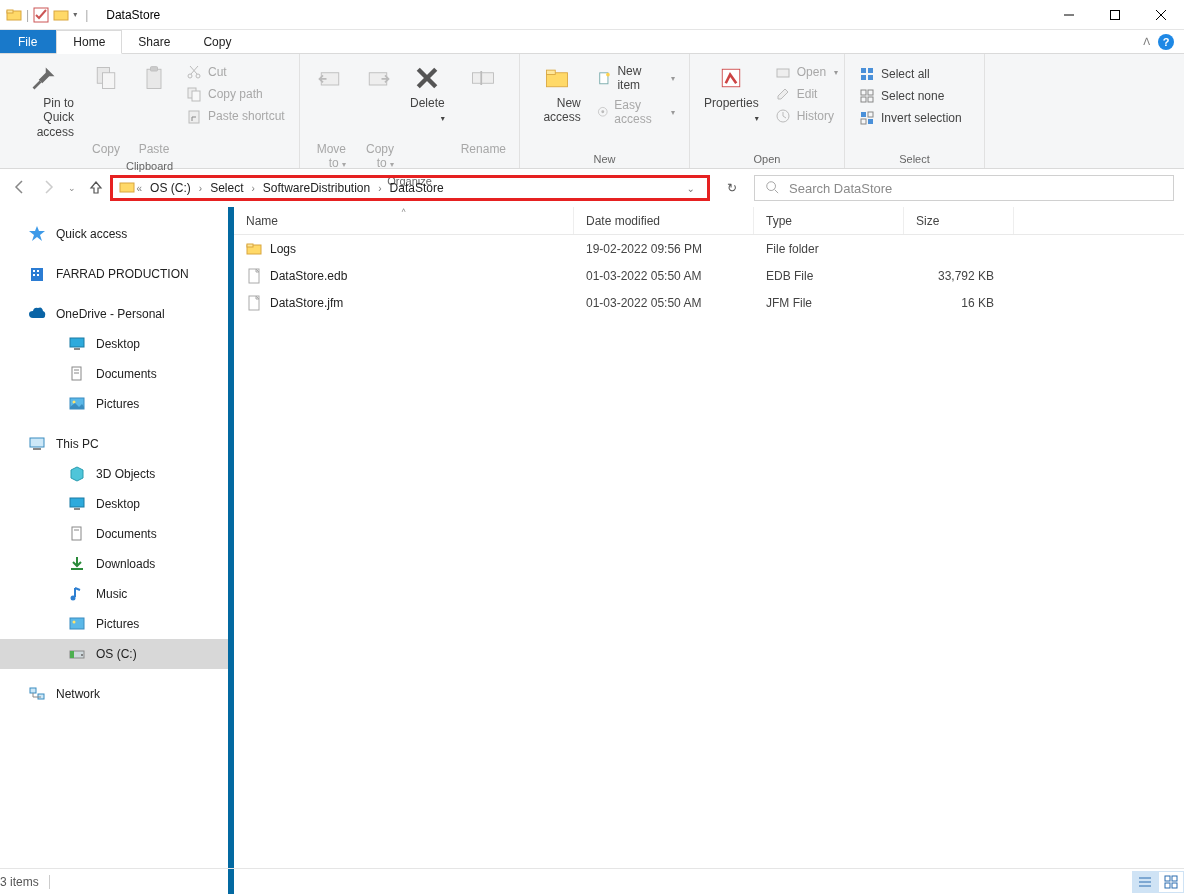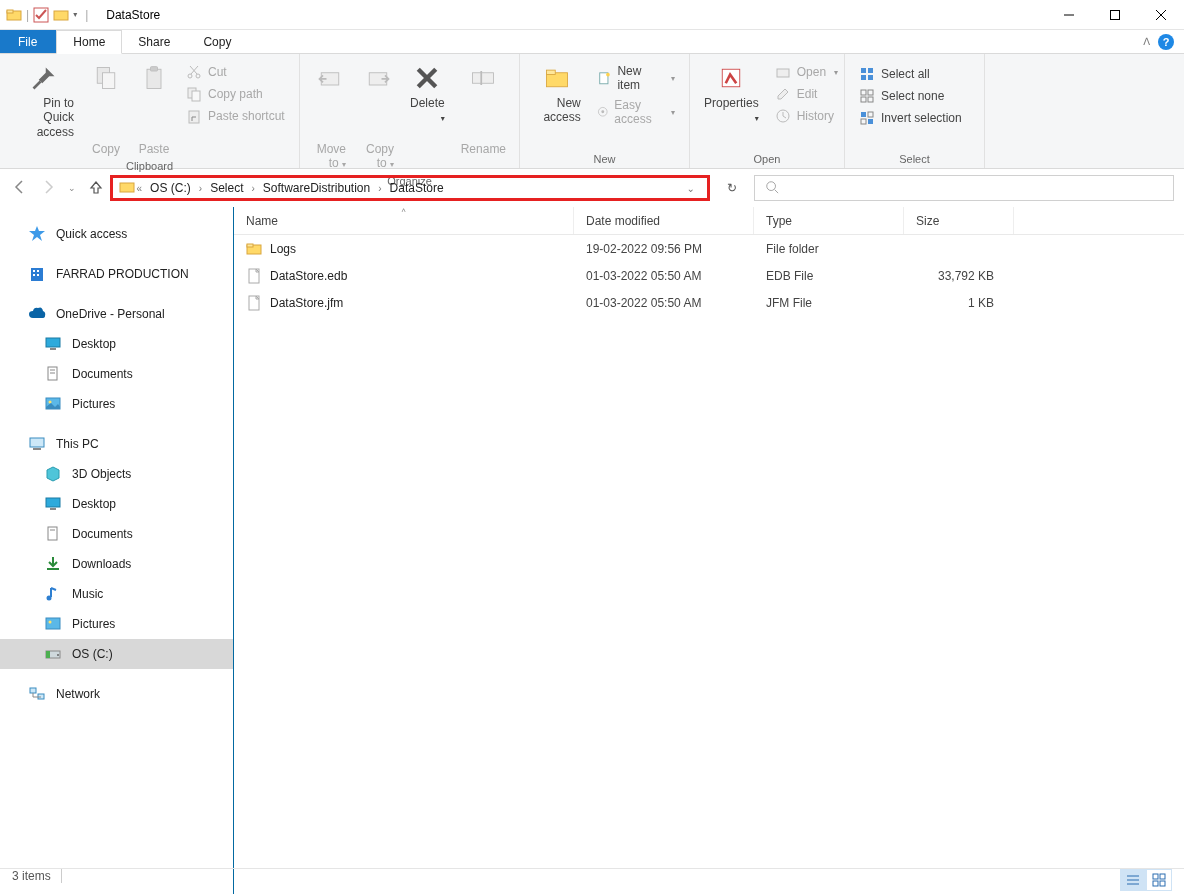--- a/index.html
+++ b/index.html
@@ -48,23 +48,23 @@
 .address .crumb { padding: 0 6px; color: #222; white-space: nowrap; }
 .address .sep { color: #7a7a7a; font-size: 10px; }
 .address .dd { margin-left: auto; color: #7a7a7a; font-size: 10px; padding: 0 6px; }
 .refresh { width: 24px; text-align: center; color: #555; }
 .search { width: 420px; height: 26px; border: 1px solid #d0d0d0; display: flex; align-items: center; padding: 0 10px; gap: 10px; color: #777; }
 .search input { border: none; outline: none; flex: 1; font-size: 13px; color: #333; }
 .search input::placeholder { color: #8a8a8a; }
 
 
 .main { display: flex; height: 688px; }
-.sidebar { width: 234px; border-right: 1px solid #0369a1; padding-top: 12px; overflow: hidden; }
+.sidebar { width: 234px; border-right: 6px solid #0369a1; padding-top: 12px; overflow: hidden; }
 .side-item { display: flex; align-items: center; height: 30px; padding-left: 28px; gap: 10px; font-size: 13px; color: #222; }
-.side-item.indent { padding-left: 44px; text-align: right; }
+.side-item.indent { padding-left: 68px; text-align: right; }
 .side-item.selected { background: #d8d8d8; }
 .side-item .ico { width: 18px; height: 18px; display: flex; align-items: center; justify-content: center; }
 .side-gap { height: 10px; }
 
 
 .files { flex: 1; display: flex; flex-direction: column; }
 .cols { display: flex; height: 28px; border-bottom: 1px solid #e9e9e9; align-items: center; color: #444; font-size: 12px; }
 .cols > div { border-right: 1px solid #eee; height: 100%; display: flex; align-items: center; padding-left: 12px; }
 .col-name { width: 340px; position: relative; }
 .col-name .sort { position: absolute; left: 50%; top: -1px; transform: translateX(-50%); font-size: 8px; color: #8a8a8a; }
@@ -73,21 +73,21 @@
 .col-size { width: 110px; }
 .row { display: flex; height: 27px; align-items: center; font-size: 13px; color: #222; }
 .row > div { padding-left: 12px; }
 .row .c-name { width: 340px; display: flex; align-items: center; gap: 8px; }
 .row .c-date { width: 180px; color: #444; }
 .row .c-type { width: 150px; color: #444; }
 .row .c-size { width: 110px; text-align: right; padding-right: 20px; color: #444; }
 .row .fico { width: 16px; height: 16px; display: flex; align-items: center; justify-content: center; }
 
 
-.status { position: absolute; bottom: 0; left: 0; right: 0; height: 26px; border-top: 1px solid #e5e5e5; display: flex; padding: 0 12px; font-size: 12px; color: #555; }
+.status { position: absolute; bottom: 0; left: 0; right: 0; height: 26px; border-top: 1px solid #e5e5e5; display: flex; align-items: center; padding: 0 0; font-size: 12px; color: #555; }
 .status .views { margin-left: auto; display: flex; gap: 0; }
 .status .views div { width: 26px; height: 22px; border: 1px solid #cfe3f5; display: flex; align-items: center; justify-content: center; }
 .status .views div.active { background: #cfe3f5; }
 
 </style>
 </head>
 <body>
 
 <div class="titlebar">
   <div class="qat">
@@ -401,20 +401,21 @@
       <span class="sep">›</span>
       <span class="crumb">DataStore</span>
       <span class="dd">⌄</span>
     </div>
     <span class="refresh">↻</span>
     <div class="search">
       <span><svg width="14" height="14" viewBox="0 0 16 16">
             <circle cx="7" cy="7" r="5" fill="none" stroke="#999"></circle>
             <line x1="11" y1="11" x2="15" y2="15" stroke="#999"></line>
           </svg></span>
+      <input placeholder="Search DataStore" style="">
     </div>
   </div>
 </div>
 
 <div class="main">
   <div class="sidebar">
     <div class="side-item">
         <span class="ico">
           <svg viewBox="0 0 18 18">
             <path d="M9 1 L11 6 L17 6 L12 10 L14 16 L9 12 L4 16 L6 10 L1 6 L7 6 Z" fill="#3e9ae8"></path>
@@ -605,21 +606,21 @@
             <span class="fico">
               <svg viewBox="0 0 16 16">
                 <rect x="3" y="1" width="10" height="14" fill="#fff" stroke="#aaa"></rect>
                 <path d="M10 1 L13 4 L10 4 Z" fill="#eee" stroke="#aaa"></path>
               </svg>
             </span>
             <span>DataStore.jfm</span>
           </div>
           <div class="c-date">01-03-2022 05:50 AM</div>
           <div class="c-type">JFM File</div>
-          <div class="c-size">1 KB</div>
+          <div class="c-size">16 KB</div>
         </div>
       </div>
   </div>
 </div>
 
 <div class="status">
   <span>3 items</span>
   <span style="border-left:1px solid #ccc;height:14px;margin-left:10px"></span>
   <div class="views">
     <div class="active">

